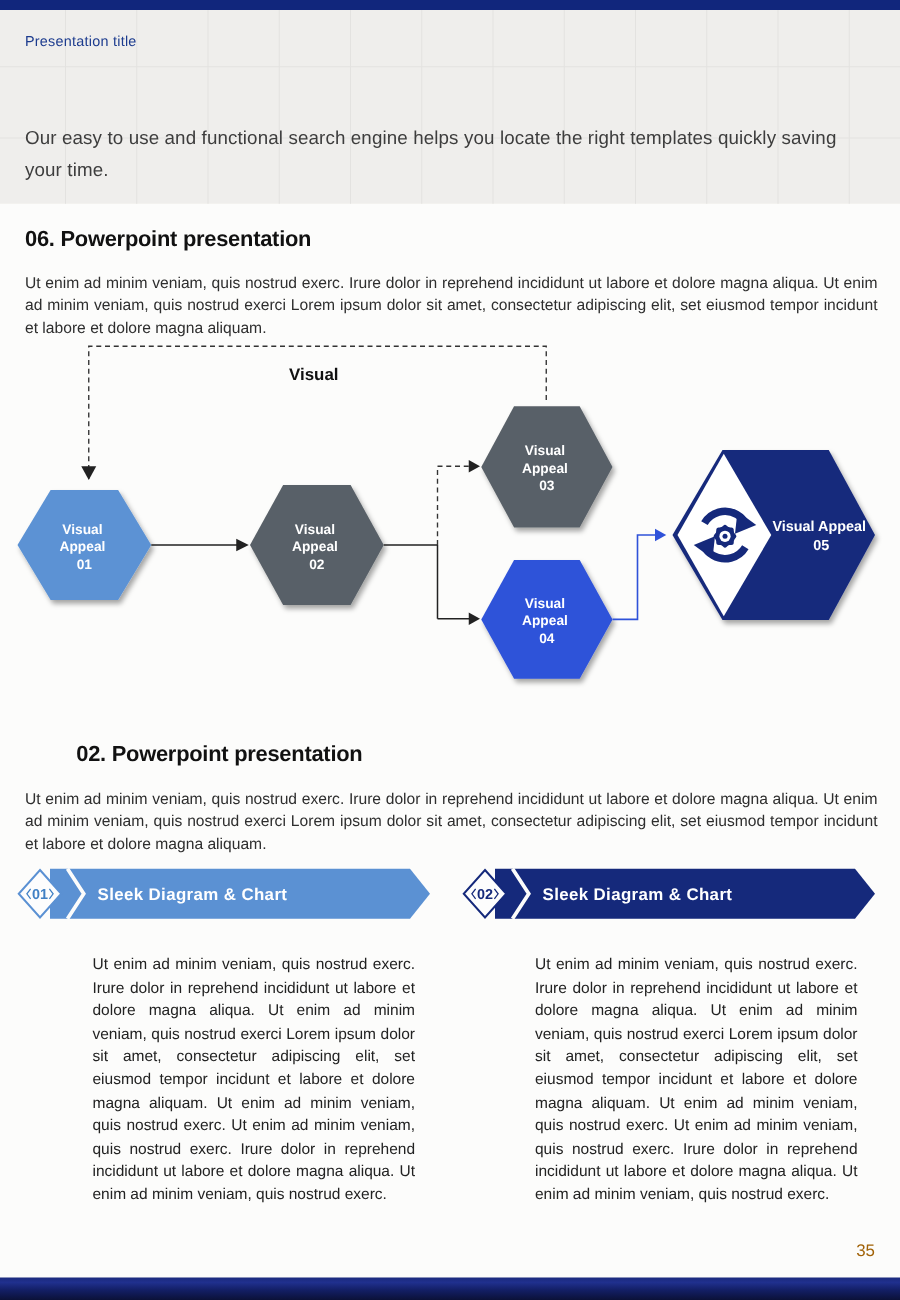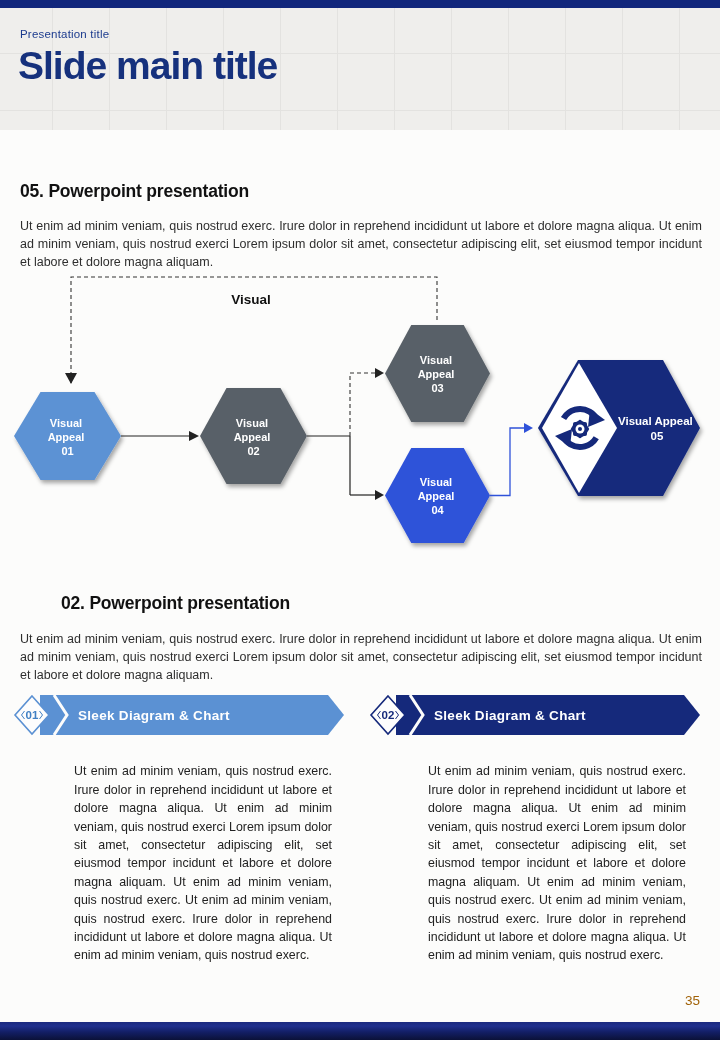--- a/index.html
+++ b/index.html
@@ -4,21 +4,21 @@
 <style>
   html,body{margin:0;padding:0;}
   body{
     width:720px;height:1040px;position:relative;overflow:hidden;
     background:#fcfcfb;
     font-family:"Liberation Sans","DejaVu Sans",sans-serif;
     -webkit-font-smoothing:antialiased;
   }
   .top-bar{position:absolute;left:0;top:0;width:720px;height:8px;background:#11267c;}
   .header{
-    position:absolute;left:0;top:8px;width:720px;height:122px;
+    position:absolute;left:0;top:8px;width:720px;height:155px;
     background-color:#efeeec;
     background-image:
       linear-gradient(#e3e2e0 1px, transparent 1px),
       linear-gradient(90deg,#e3e2e0 1px, transparent 1px);
     background-size:57px 57px;
     background-position:-5px -12px;
   }
   .eyebrow{position:absolute;left:20px;top:20px;font-size:11.5px;color:#1c3b8e;letter-spacing:.2px;}
   .main-title{
     position:absolute;left:18px;top:36px;font-size:39px;font-weight:bold;
@@ -57,24 +57,24 @@
   }
   svg text{font-family:"Liberation Sans","DejaVu Sans",sans-serif;}
 </style>
 </head>
 <body>
 
 <div class="top-bar"></div>
 
 <div class="header">
   <div class="eyebrow">Presentation title</div>
-  <div class="main-title">Slide main title</div>
+  <div class="subtitle">Our easy to use and functional search engine helps you locate the right templates quickly saving your time.</div>
 </div>
 
-<div class="sec-heading s1">05. Powerpoint presentation</div>
+<div class="sec-heading s1">06. Powerpoint presentation</div>
 <p class="sec-body s1">Ut enim ad minim veniam, quis nostrud exerc. Irure dolor in reprehend incididunt ut labore et dolore magna aliqua. Ut enim ad minim veniam, quis nostrud exerci  Lorem ipsum dolor sit amet, consectetur adipiscing elit, set eiusmod tempor incidunt et labore et dolore magna aliquam.</p>
 
 <svg class="diagram-svg" width="720" height="300" viewBox="0 0 720 300">
   <defs>
     <filter id="ds" x="-20%" y="-20%" width="140%" height="140%">
       <feDropShadow dx="2" dy="3" stdDeviation="2" flood-color="#000" flood-opacity="0.35"></feDropShadow>
     </filter>
   </defs>
 
   <path d="M71,118 L71,12 L437,12 L437,58" fill="none" stroke="#333" stroke-width="1.1" stroke-dasharray="4 3"></path>

